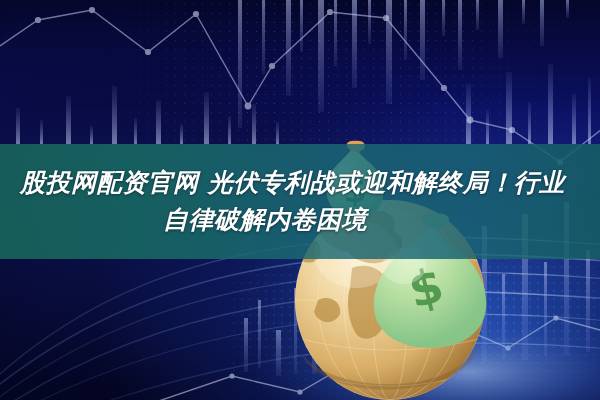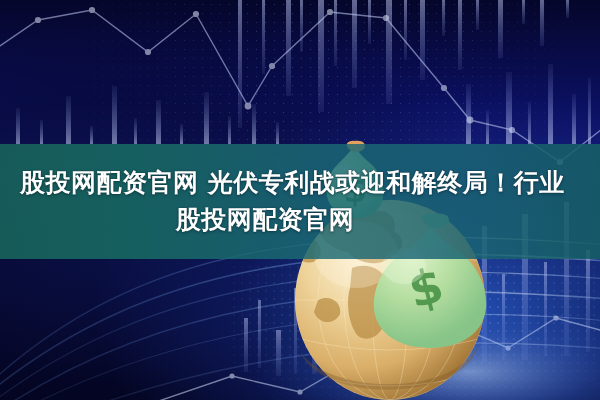--- a/index.html
+++ b/index.html
@@ -90,20 +90,21 @@
   }
   .headline-line {
     color: #ffffff;
     font-size: 25px;
     font-weight: 700;
     letter-spacing: 0.5px;
     line-height: 1.38;
     white-space: nowrap;
     text-shadow: 0 1px 3px rgba(0,30,40,0.55), 0 0 1px rgba(0,0,0,0.5);
     font-family: "DejaVu Sans", "Liberation Sans", sans-serif;
+    font-style: italic;
   }
   .headline-line.l1 { align-self: flex-start; padding-left: 6px; }
   .headline-line.l2 { align-self: center; padding-right: 70px; }
 </style>
 </head>
 <body>
 
 <div id="stage">
 
   <div class="bg-base"></div>
@@ -310,16 +311,16 @@
                C 359 153 352 153 348 148 Z" fill="#e2a05a"></path>
       <text x="355" y="202" font-size="34" font-weight="700" text-anchor="middle" fill="#2f7a33" opacity="0.88" font-family="DejaVu Sans, Liberation Sans, sans-serif">$</text>
       <ellipse cx="342" cy="175" rx="11" ry="9" fill="#eefae1" opacity="0.38"></ellipse>
     </g>
   </svg>
 
   <div class="band"></div>
 
   <div class="headline">
     <div class="headline-line l1">股投网配资官网 光伏专利战或迎和解终局！行业</div>
-    <div class="headline-line l2">股投网配资官网</div>
+    <div class="headline-line l2">自律破解内卷困境</div>
   </div>
 
 </div>
 
 </body></html>

